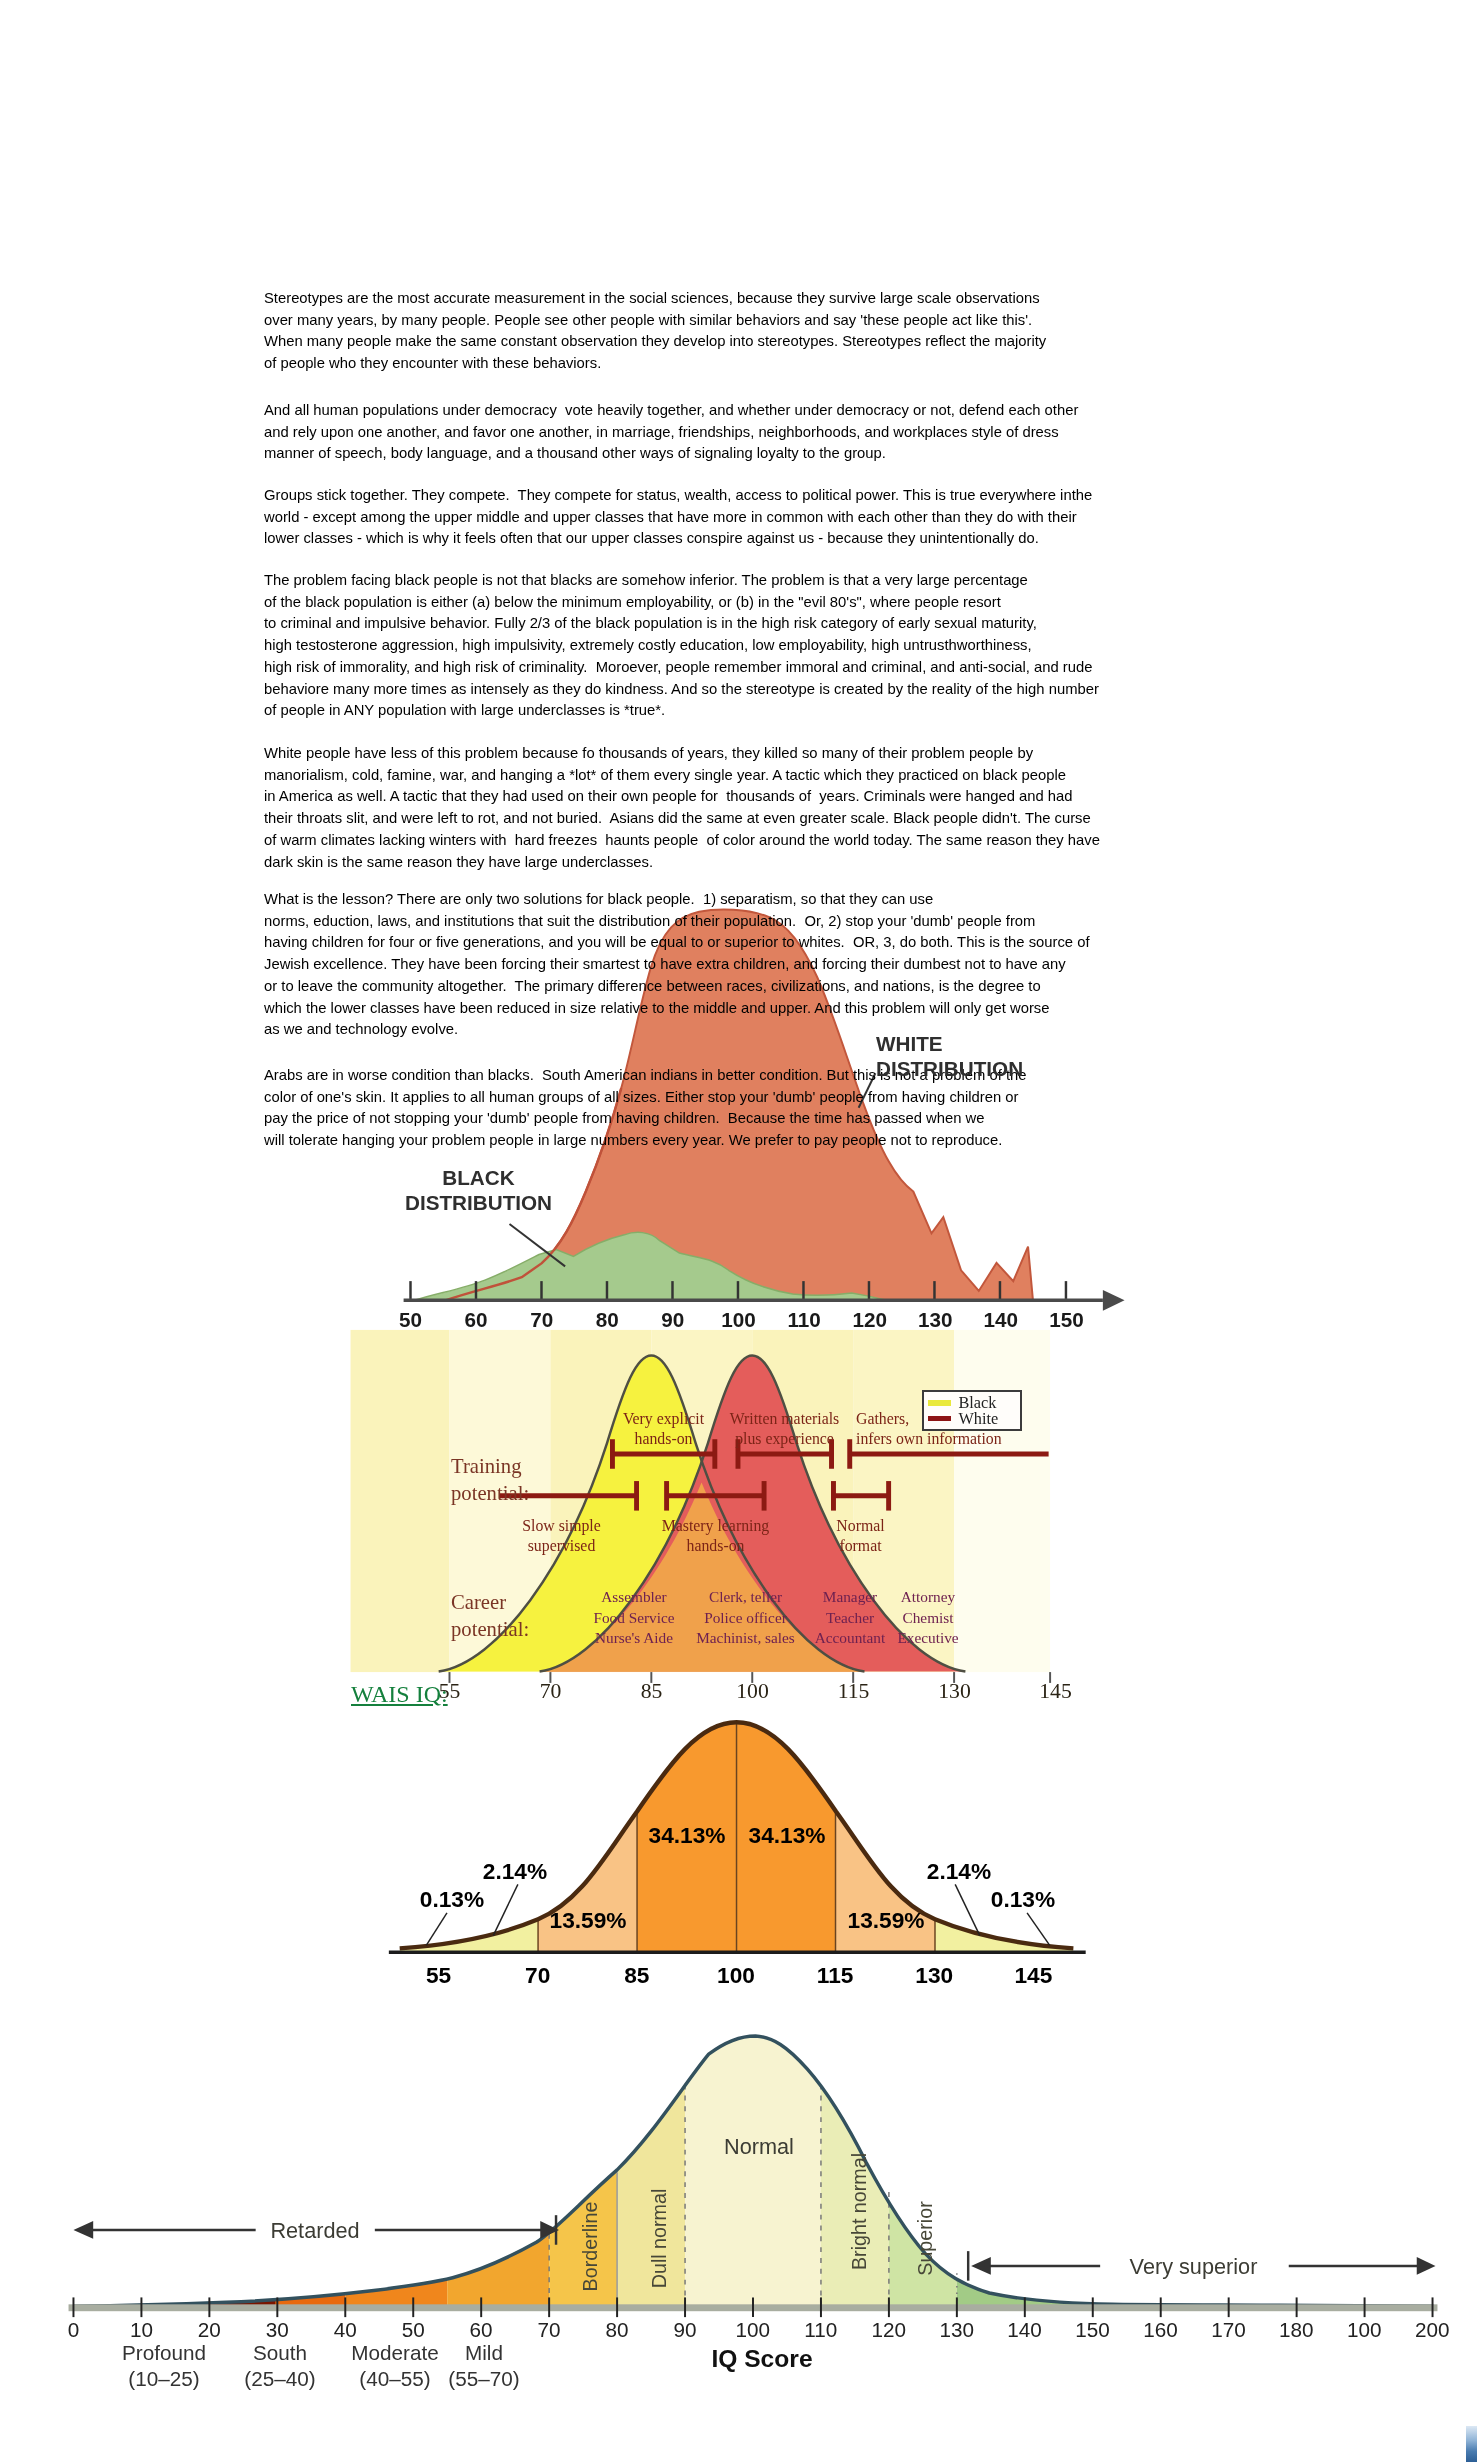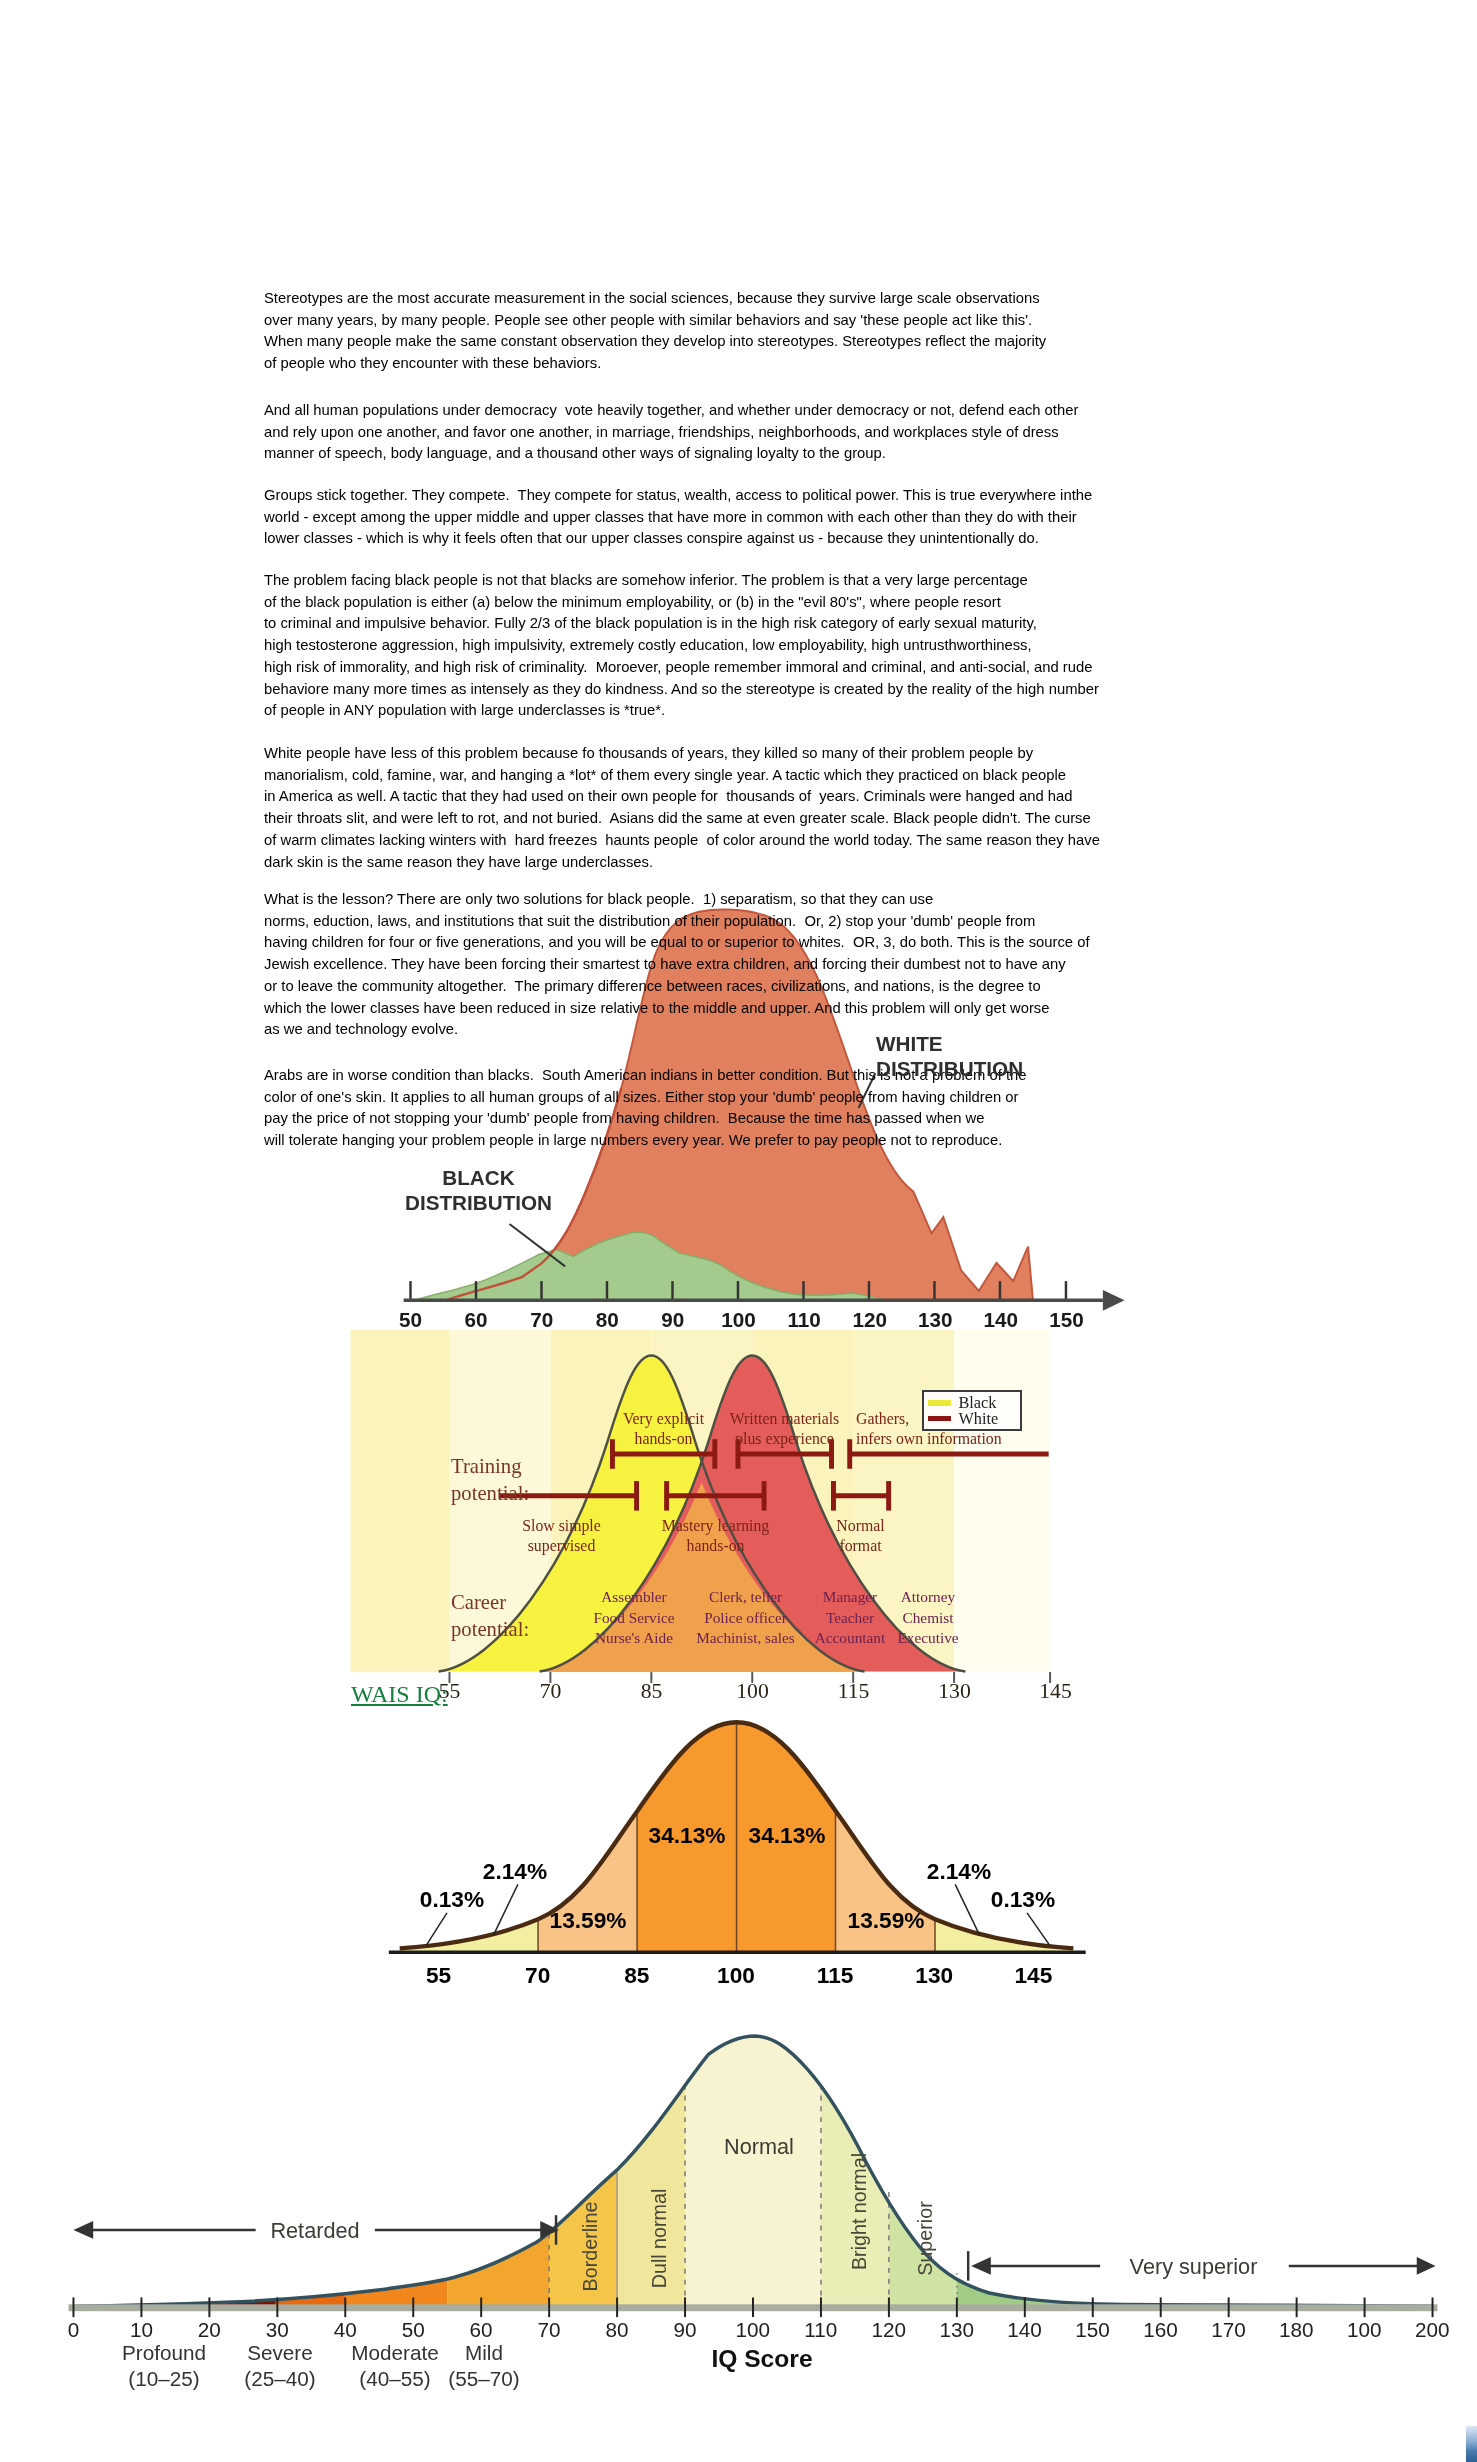--- a/index.html
+++ b/index.html
@@ -413,21 +413,21 @@
       <span class="c4tick">180</span>
       <span class="c4tick">100</span>
       <span class="c4tick">200</span>
     </div>
 
   <div class="abs c4cls" style="left:90px;top:2340px;width:148px;">
     <div>Profound</div>
     <div>(10–25)</div>
   </div>
   <div class="abs c4cls" style="left:206px;top:2340px;width:148px;">
-    <div>Severe</div>
+    <div>South</div>
     <div>(25–40)</div>
   </div>
   <div class="abs c4cls" style="left:321px;top:2340px;width:148px;">
     <div>Moderate</div>
     <div>(40–55)</div>
   </div>
   <div class="abs c4cls" style="left:410px;top:2340px;width:148px;">
     <div>Mild</div>
     <div>(55–70)</div>
   </div>

